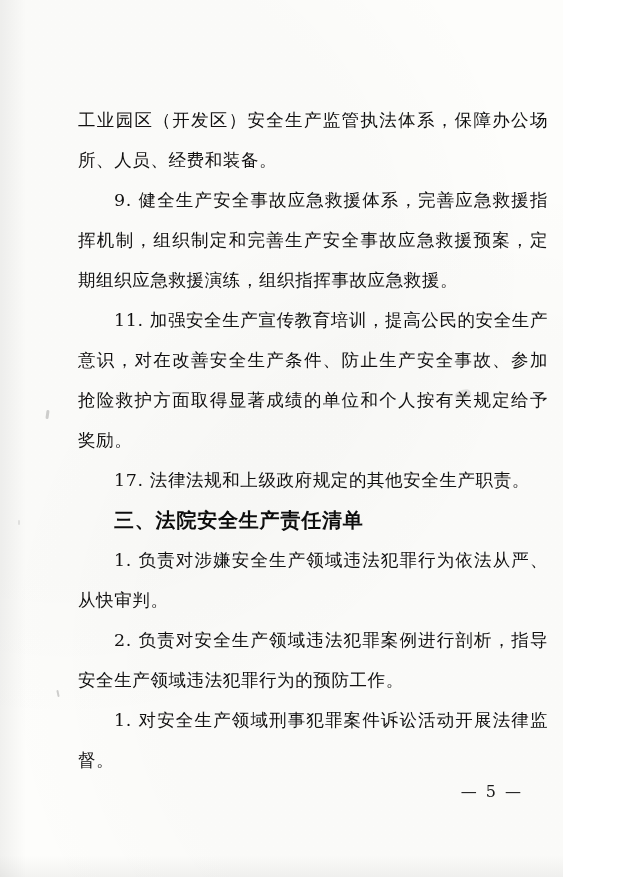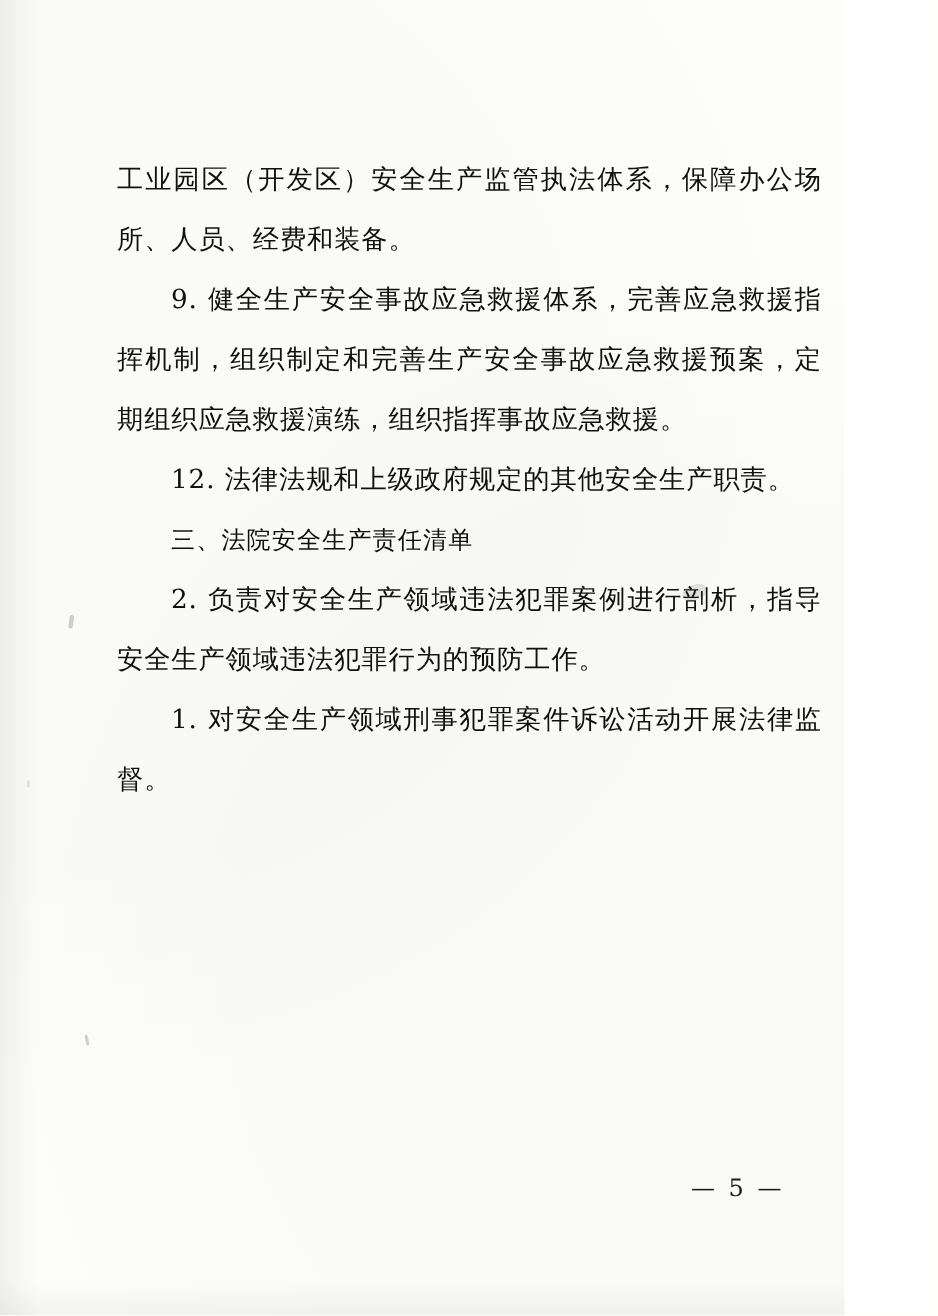--- a/index.html
+++ b/index.html
@@ -38,27 +38,27 @@
     letter-spacing: 0.6px;
     text-align: justify;
     text-justify: inter-character;
     margin: 0;
     font-family: "DejaVu Serif", serif;
   }
   .indent {
     text-indent: 36px;
   }
   .heading {
-    font-size: 16px;
+    font-size: 20px;
     line-height: 40px;
     color: #0d0d0d;
     letter-spacing: 0.8px;
     margin: 0;
     text-indent: 36px;
-    font-weight: normal;
+    font-weight: bold;
     font-family: "DejaVu Sans", sans-serif;
   }
   .pagenum {
     position: absolute;
     left: 0;
     right: 40px;
     top: 782px;
     text-align: right;
     font-size: 16px;
     letter-spacing: 2px;
@@ -107,21 +107,23 @@
   <div class="edge-shadow-b"></div>
 
   <div class="artifact a1"></div>
   <div class="artifact a2"></div>
   <div class="artifact a3"></div>
   <div class="smudge"></div>
 
   <div class="content">
     <p class="para">工业园区（开发区）安全生产监管执法体系，保障办公场所、人员、经费和装备。</p>
     <p class="para indent">9. 健全生产安全事故应急救援体系，完善应急救援指挥机制，组织制定和完善生产安全事故应急救援预案，定期组织应急救援演练，组织指挥事故应急救援。</p>
-    <p class="para indent">12. 法律法规和上级政府规定的其他安全生产职责。</p>
+    <p class="para indent">11. 加强安全生产宣传教育培训，提高公民的安全生产意识，对在改善安全生产条件、防止生产安全事故、参加抢险救护方面取得显著成绩的单位和个人按有关规定给予奖励。</p>
+    <p class="para indent">17. 法律法规和上级政府规定的其他安全生产职责。</p>
     <p class="heading">三、法院安全生产责任清单</p>
+    <p class="para indent">1. 负责对涉嫌安全生产领域违法犯罪行为依法从严、从快审判。</p>
     <p class="para indent">2. 负责对安全生产领域违法犯罪案例进行剖析，指导安全生产领域违法犯罪行为的预防工作。</p>
     <p class="para indent">1. 对安全生产领域刑事犯罪案件诉讼活动开展法律监督。</p>
 
   </div>
 
   <div class="pagenum">— 5 —</div>
 </div>
 
 </body></html>

